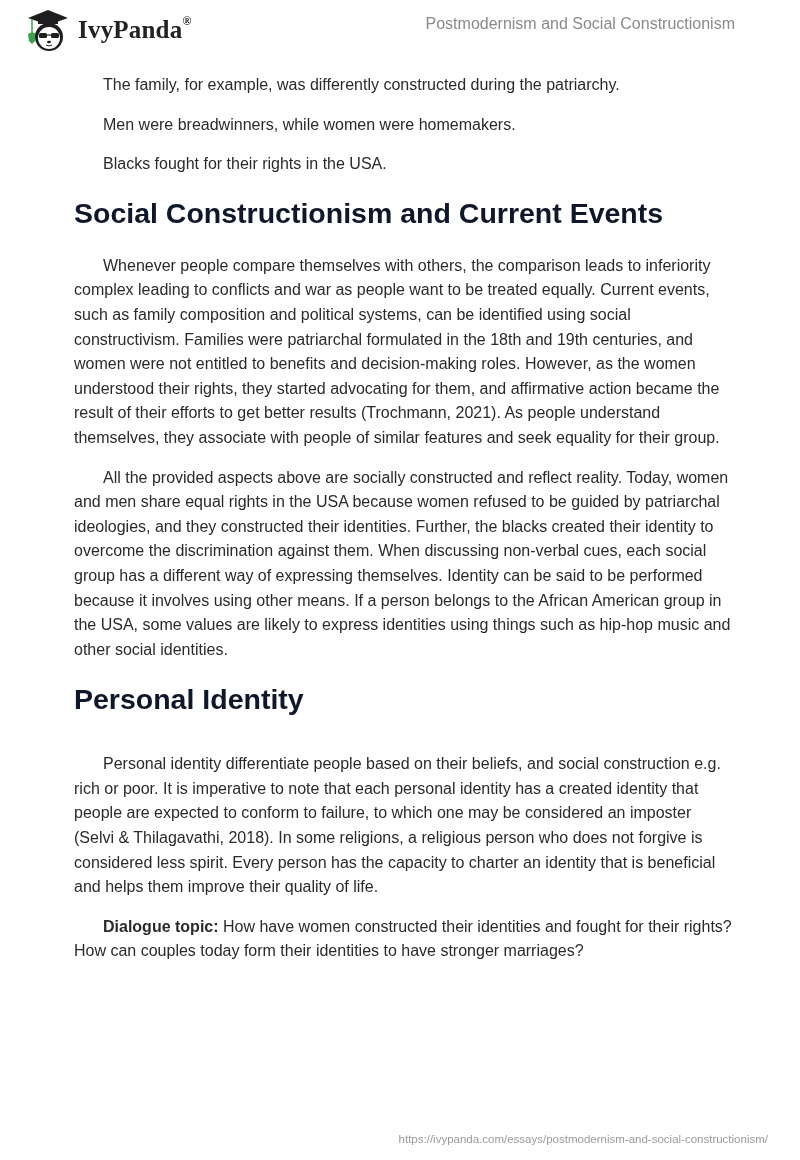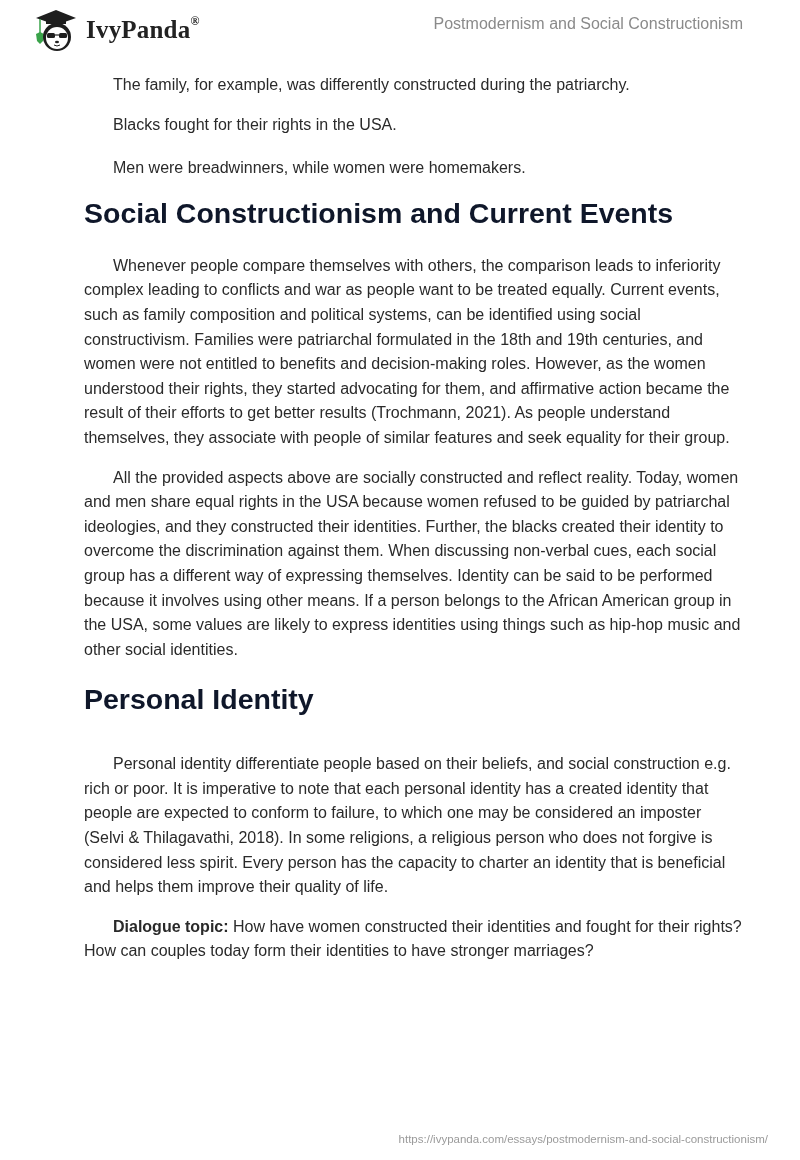--- a/index.html
+++ b/index.html
@@ -1,23 +1,23 @@
 <!DOCTYPE html>
 <html><head>
   <meta charset="utf-8">
   <style>
     html, body { margin: 0; padding: 0; background: #ffffff; }
     body { width: 800px; height: 1160px; position: relative; overflow: hidden; font-family: "Liberation Sans", sans-serif; color: #222222; }
-    .header { position: absolute; left: 16px; top: 0; width: 760px; height: 56px; }
+    .header { position: absolute; left: 8px; top: 0; width: 760px; height: 56px; }
     .logo { position: absolute; left: 18px; top: 8px; display: flex; align-items: center; }
     .logo svg { display: block; }
     .logo-text { font-family: "Liberation Serif", serif; font-weight: bold; font-size: 25px; color: #222; margin-left: 8px; letter-spacing: 0.2px; }
     .logo-text sup { font-size: 12px; vertical-align: top; position: relative; top: -2px; }
     .doc-title { position: absolute; right: 33px; top: 15px; font-size: 16px; color: #8a8a8a; }
-    .content { position: absolute; left: 84px; top: 64px; width: 660px; }
+    .content { position: absolute; left: 74px; top: 64px; width: 660px; }
     p { margin: 0; font-size: 16px; line-height: 24.6px; color: #2a2a2a; text-indent: 29px; }
     p.short { margin-bottom: 15px; }
     h2 { margin: 0; font-size: 28.5px; font-weight: bold; color: #0f172a; line-height: 34px; }
     .footer-url { position: absolute; right: 32px; top: 1133px; font-size: 11.5px; color: #9a9a9a; }
   </style>
 </head>
 <body>
 
 <div class="header">
   <div class="logo">
@@ -35,22 +35,22 @@
       <path d="M20,37 Q23,39 26,37" stroke="#1e1e1e" stroke-width="1" fill="none"></path>
     </svg>
     <span class="logo-text"><span>IvyPanda</span><sup>®</sup></span>
   </div>
   <div class="doc-title">Postmodernism and Social Constructionism</div>
 </div>
 
 <div class="content">
   <div style="margin-top:9px">
     <p class="short">The family, for example, was differently constructed during the patriarchy.</p>
+    <p class="short">Men were breadwinners, while women were homemakers.</p>
     <p class="short" style="margin-bottom:19px">Blacks fought for their rights in the USA.</p>
-    <p class="short">Men were breadwinners, while women were homemakers.</p>
   </div>
 
   <h2 style="margin-bottom:24px">Social Constructionism and Current Events</h2>
   <p style="margin-bottom:15px">Whenever people compare themselves with others, the comparison leads to inferiority complex leading to conflicts and war as people want to be treated equally. Current events, such as family composition and political systems, can be identified using social constructivism. Families were patriarchal formulated in the 18th and 19th centuries, and women were not entitled to benefits and decision-making roles. However, as the women understood their rights, they started advocating for them, and affirmative action became the result of their efforts to get better results (Trochmann, 2021). As people understand themselves, they associate with people of similar features and seek equality for their group.</p>
   <p style="margin-bottom:20px">All the provided aspects above are socially constructed and reflect reality. Today, women and men share equal rights in the USA because women refused to be guided by patriarchal ideologies, and they constructed their identities. Further, the blacks created their identity to overcome the discrimination against them. When discussing non-verbal cues, each social group has a different way of expressing themselves. Identity can be said to be performed because it involves using other means. If a person belongs to the African American group in the USA, some values are likely to express identities using things such as hip-hop music and other social identities.</p>
 
   <h2 style="margin-bottom:36px">Personal Identity</h2>
   <p style="margin-bottom:15px">Personal identity differentiate people based on their beliefs, and social construction e.g. rich or poor. It is imperative to note that each personal identity has a created identity that people are expected to conform to failure, to which one may be considered an imposter (Selvi &amp; Thilagavathi, 2018). In some religions, a religious person who does not forgive is considered less spirit. Every person has the capacity to charter an identity that is beneficial and helps them improve their quality of life.</p>
   <p><b>Dialogue topic:</b><span> How have women constructed their identities and fought for their rights? How can couples today form their identities to have stronger marriages?</span></p>
 </div>

